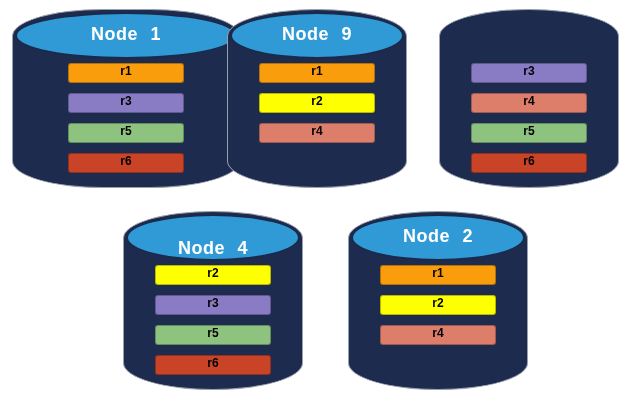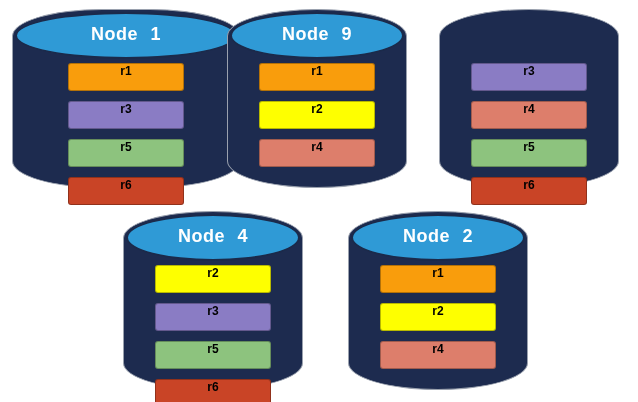--- a/index.html
+++ b/index.html
@@ -53,21 +53,21 @@
     position: absolute;
     top: 54px;
     left: 50%;
     transform: translateX(-50%);
     width: 116px;
     display: flex;
     flex-direction: column;
     gap: 10px;
   }
   .replica-bar {
-    height: 28px;
+    height: 20px;
     box-sizing: border-box;
     border: 1px solid rgba(0,0,0,0.28);
     border-radius: 3px;
     color: #000000;
     font-size: 12px;
     font-weight: bold;
     text-align: center;
     line-height: 14px;
   }
 </style>
@@ -106,21 +106,21 @@
     <div class="bars">
       <div class="replica-bar" style="background: rgb(138, 124, 196);">r3</div>
       <div class="replica-bar" style="background: rgb(221, 126, 107);">r4</div>
       <div class="replica-bar" style="background: rgb(141, 195, 126);">r5</div>
       <div class="replica-bar" style="background: rgb(201, 68, 38);">r6</div>
     </div>
   </div>
 
   <div class="cylinder" style="left:123px; top:211px;">
     <div class="cyl-body" style="background: rgb(29, 43, 79);"></div>
-    <div class="cyl-top" style="background: rgb(47, 154, 214);">
+    <div class="cyl-top" style="background: rgb(47, 154, 214); align-items: flex-end;">
       <span class="node-label">Node 4</span>
     </div>
     <div class="bars">
       <div class="replica-bar" style="background: rgb(254, 255, 0);">r2</div>
       <div class="replica-bar" style="background: rgb(138, 124, 196);">r3</div>
       <div class="replica-bar" style="background: rgb(141, 195, 126);">r5</div>
       <div class="replica-bar" style="background: rgb(201, 68, 38);">r6</div>
     </div>
   </div>
 

